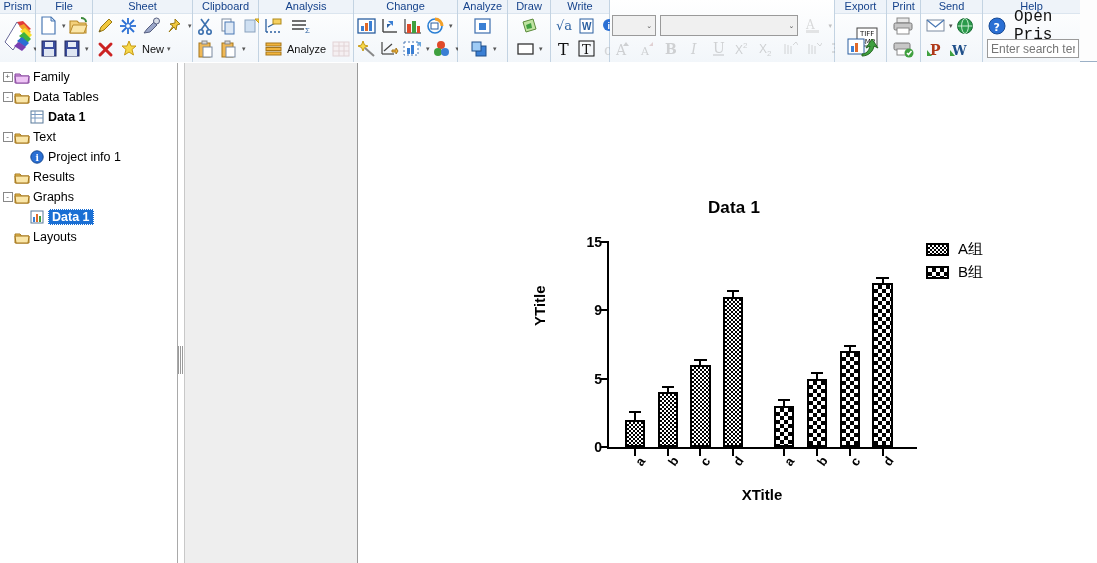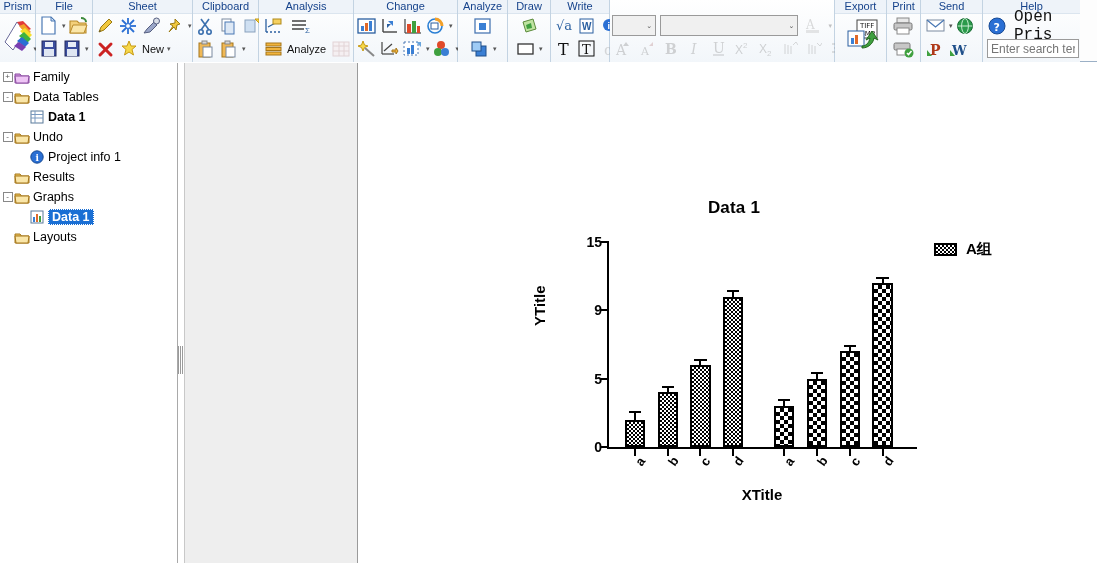--- a/index.html
+++ b/index.html
@@ -80,21 +80,21 @@
   .ebar{position:absolute;width:2px;background:#000;}
   .ecap{position:absolute;height:2px;background:#000;}
 
   .patA{background-image:
      repeating-conic-gradient(#000 0% 25%, #fff 0% 50%);
      background-size:4px 4px;}
   .patB{background-image:
      repeating-conic-gradient(#000 0% 25%, #fff 0% 50%);
      background-size:8px 8px;}
 
-  .legend{position:absolute;left:385px;top:40px;width:110px;font-weight:bold;}
+  .legend{position:absolute;left:377px;top:40px;width:110px;}
   .lgrow{display:flex;align-items:center;height:23px;}
   .lgswatch{width:23px;height:13px;border:2px solid #000;box-sizing:border-box;margin-right:9px;}
   .lgtext{font-size:15px;color:#000;}
 </style>
 </head>
 <body>
 
 <div class="app">
 
   <div class="ribbon">
@@ -565,21 +565,21 @@
                 </g>
               </svg>
             </span>
           <span class="arw">▾</span>
         </div>
       </div>
     </div>
 
     <div class="grp" style="width:52px">
       <div class="grp-title">Export</div>
-      <div class="grp-body" style="padding-top:4px;padding-left:11px">
+      <div class="grp-body" style="padding-top:12px;padding-left:11px">
         <span class="ic" style="width:34px;height:36px">
           <svg width="34" height="34" viewBox="0 0 34 34">
             <rect x="11" y="2" width="20" height="18" fill="#fff" stroke="#444"></rect>
             <text x="14" y="10" font-size="7" font-family="DejaVu Sans, sans-serif" fill="#111">TIFF</text>
             <text x="14" y="18" font-size="7" font-family="DejaVu Sans, sans-serif" fill="#111">BMP</text>
             <rect x="2" y="13" width="16" height="15" fill="#fff" stroke="#2a5fa0"></rect>
             <rect x="5" y="20" width="3" height="6" fill="#3a7fd4"></rect>
             <rect x="9" y="17" width="3" height="9" fill="#e06a2a"></rect>
             <path d="M16 30c6 0 11-4 12-10l4 2-6-9-6 9 4-2c-1 5-4 8-8 8z" fill="#3fa03f" stroke="#24661f"></path>
           </svg>
@@ -707,21 +707,21 @@
     </div>
 
     <div class="tnode ind1">
       <span class="exp"><b>-</b></span>
       <span class="ticon">
         <svg width="16" height="13">
             <path d="M1 3h5l1.5 2H15v7H1z" fill="#f0c860" stroke="#a5761a"></path>
             <path d="M1 5h14l-1 7H2z" fill="#fae6a8" stroke="#a5761a"></path>
           </svg>
       </span>
-      <span class="tlabel">Undo</span>
+      <span class="tlabel">Text</span>
     </div>
 
     <div class="tnode ind2">
       <span class="tguide"></span>
       <span class="ticon">
         <svg width="14" height="14">
             <circle cx="7" cy="7" r="6.2" fill="#2a6fd4" stroke="#174a94"></circle>
             <text x="5.6" y="11" font-size="9" font-weight="bold" fill="#fff" font-family="DejaVu Serif, serif">i</text>
           </svg>
       </span>
@@ -846,17 +846,21 @@
           <div class="bar patB" style="left: 265.386px; width: 20.3386px; height: 164px;"></div>
           <div class="ebar" style="left: 274.556px; top: 34.85px; height: 6.15px;"></div>
           <div class="ecap" style="left: 269.454px; width: 12.2032px; top: 34.85px;"></div>
         </div>
 
       <div class="legend">
         <div class="lgrow">
           <span class="lgswatch patA"></span>
           <span class="lgtext">A组</span>
         </div>
+        <div class="lgrow">
+          <span class="lgswatch patB"></span>
+          <span class="lgtext">B组</span>
+        </div>
       </div>
     </div>
   </div>
 
 </div>
 
 </body></html>

